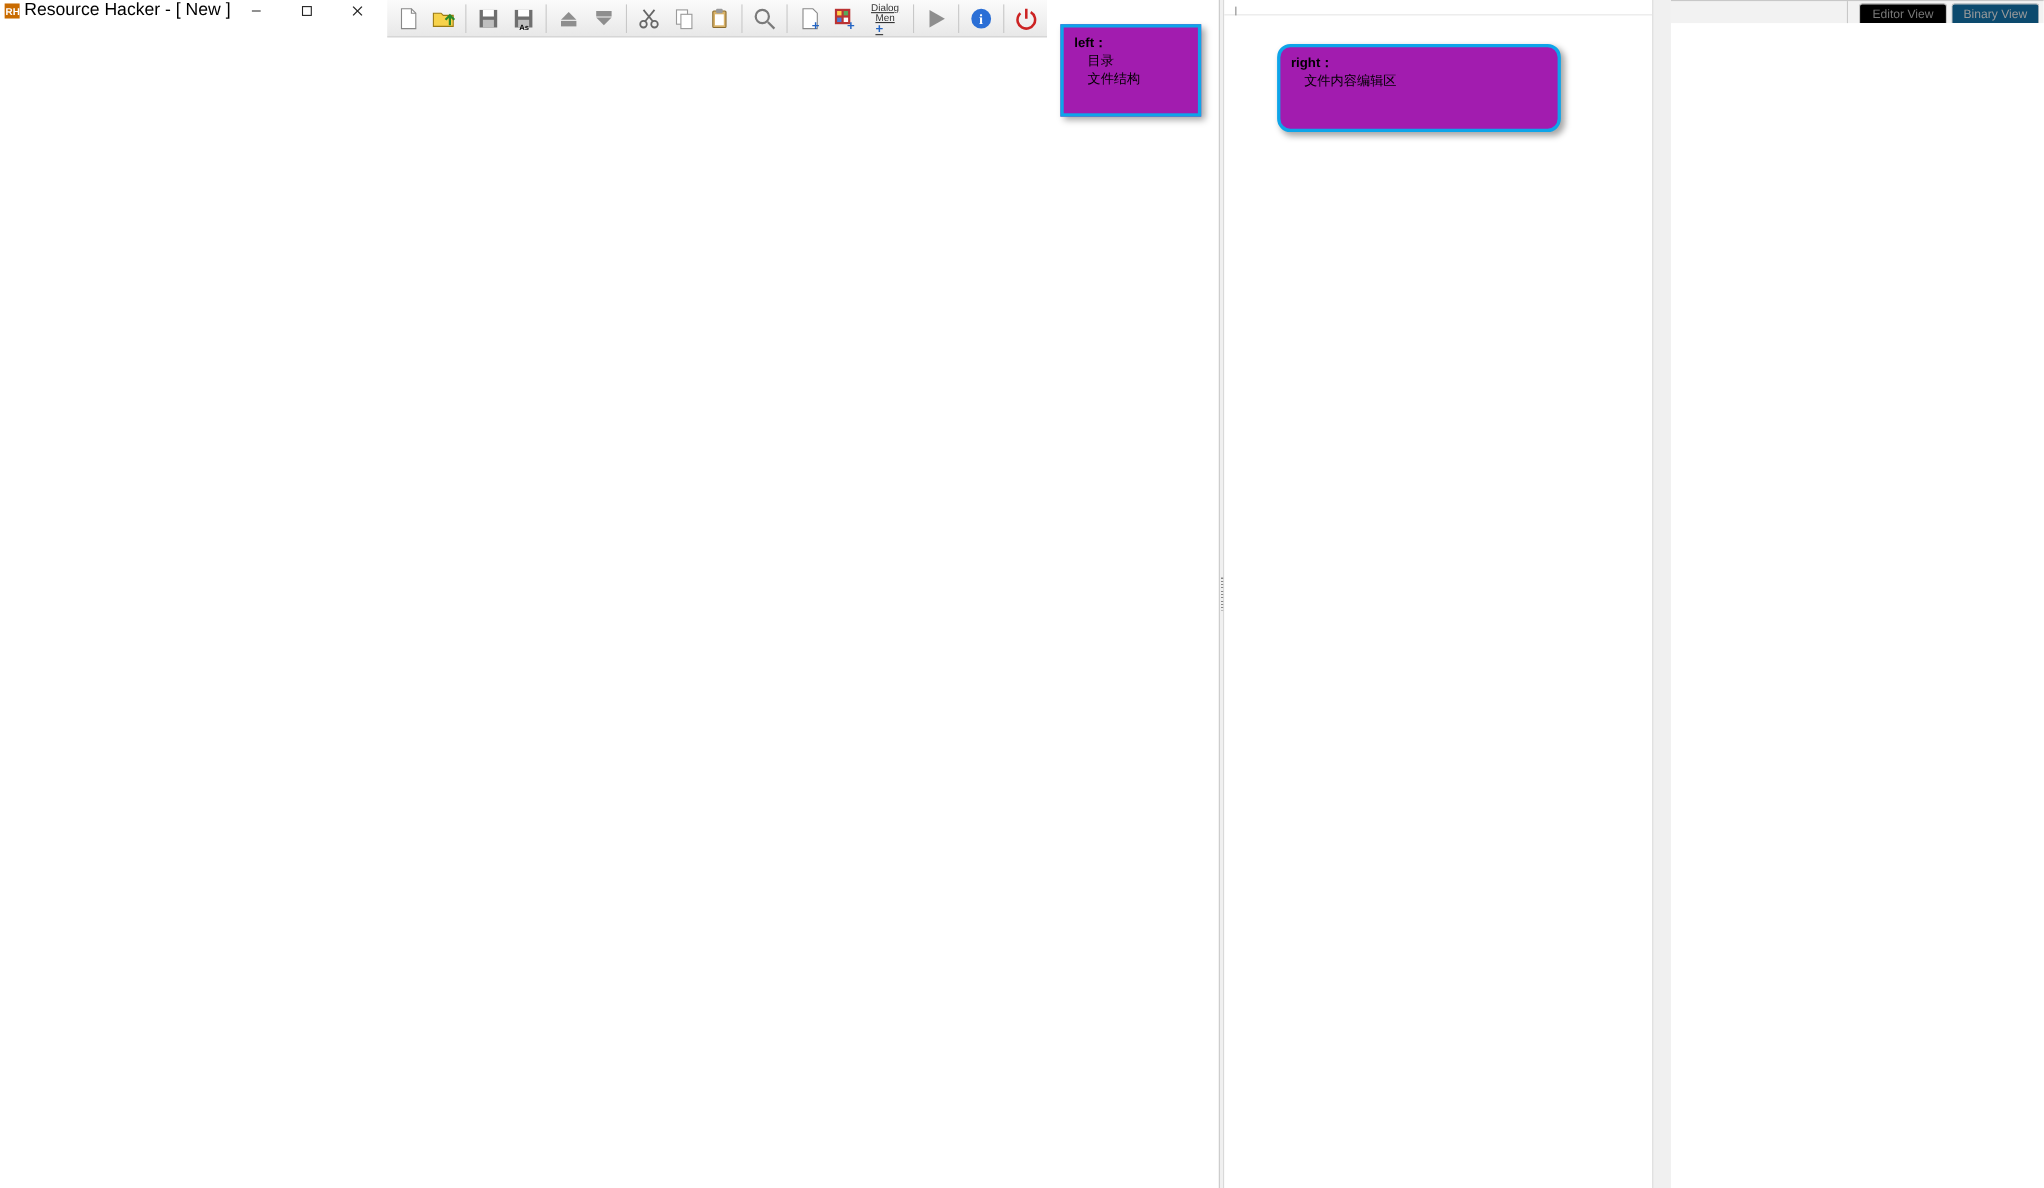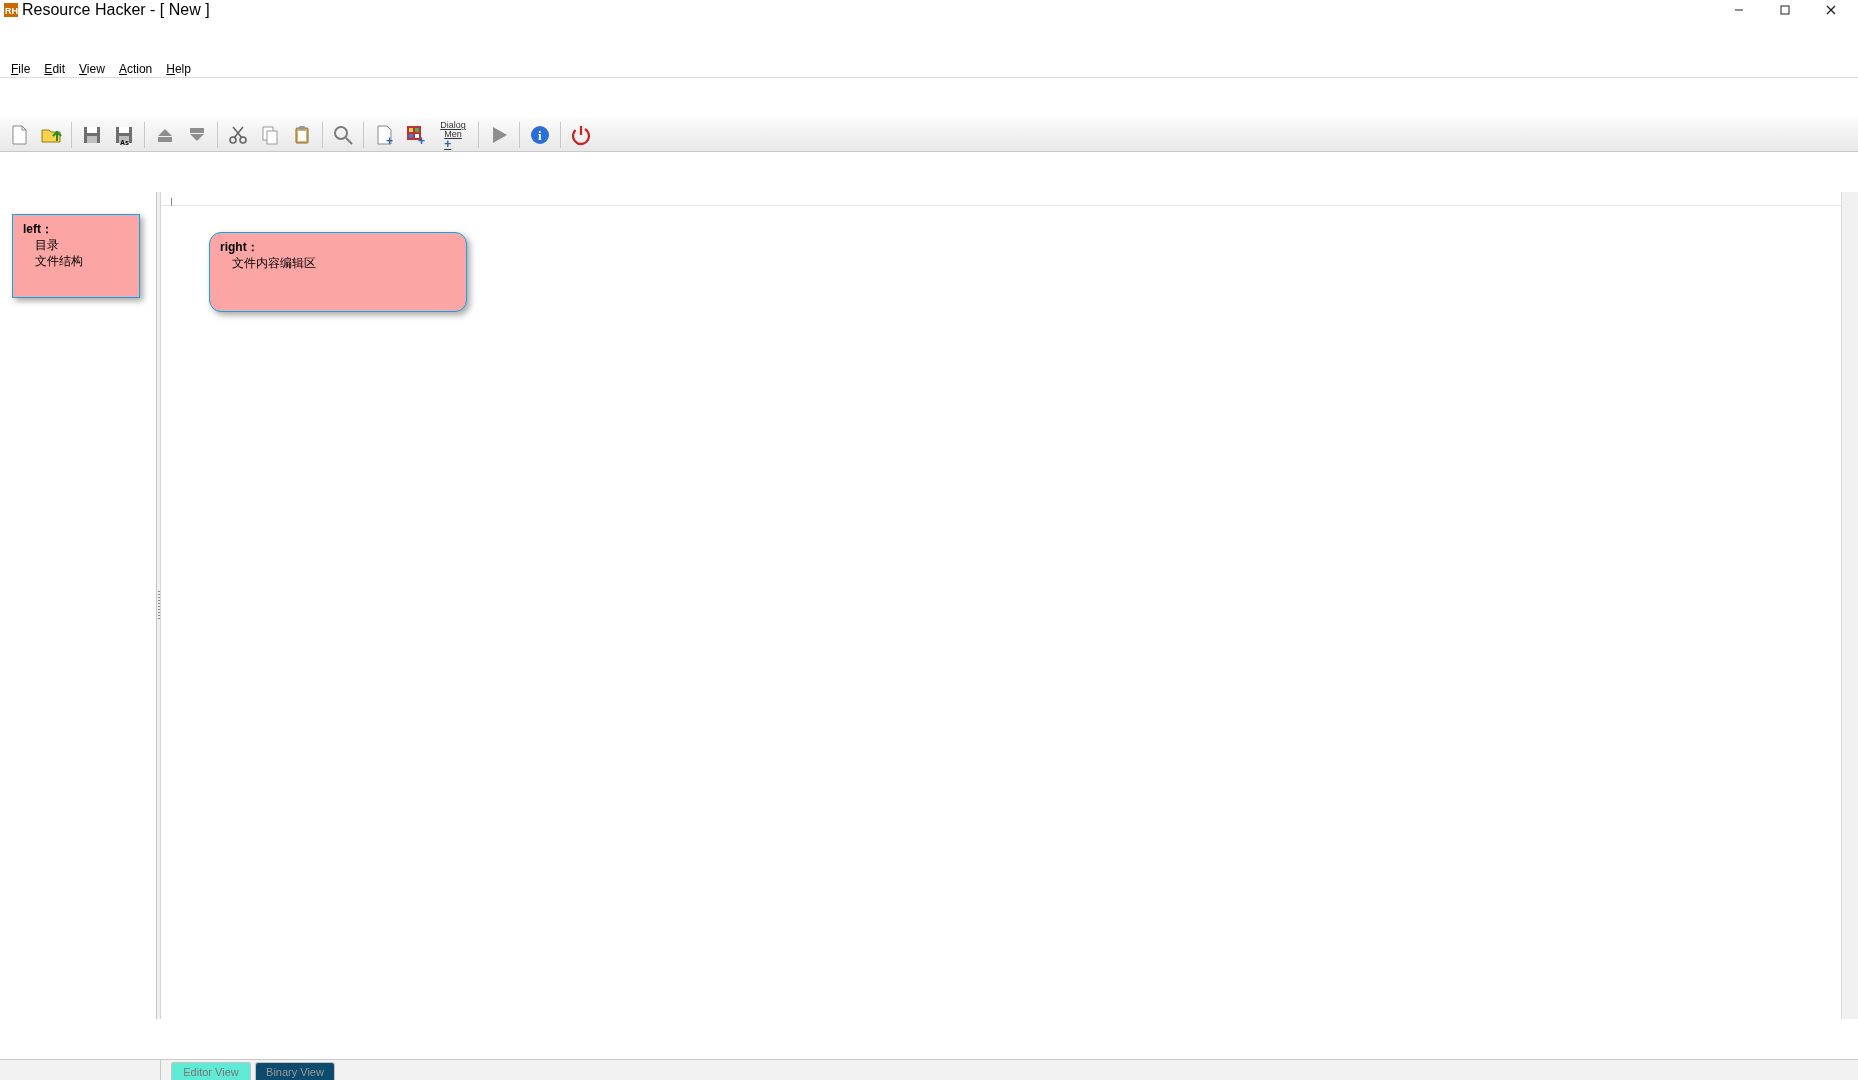--- a/index.html
+++ b/index.html
@@ -1,17 +1,17 @@
 <!DOCTYPE html>
 <html><head>
 <meta charset="utf-8">
 <style>
   * { box-sizing: border-box; margin: 0; padding: 0; }
   html, body { width: 100%; height: 100%; font-family: "Segoe UI", Tahoma, Arial, sans-serif; font-size: 12px; background: #fff; overflow: hidden; }
-  .window { display: flex; flex-direction: column; height: 100vh; gap: 40px; }
+  .window { display: flex; flex-direction: row; height: 100vh; }
 
   
   .titlebar { height: 20px; background: #fff; display: flex; align-items: center; padding: 0 4px; border-bottom: 1px solid transparent; }
   .titlebar .app-icon { width: 14px; height: 14px; margin-right: 4px; display: inline-flex; align-items: center; justify-content: center; }
   .titlebar .title { font-size: 16px; color: #000; }
   .titlebar .spacer { flex: 1; }
   .win-controls { display: flex; }
   .win-btn { width: 46px; height: 20px; display: flex; align-items: center; justify-content: center; cursor: default; }
   .win-btn svg { display: block; }
 
@@ -35,32 +35,32 @@
   .splitter::after { content:""; position:absolute; left:1px; top:50%; width:2px; height:30px; transform:translateY(-50%); background: repeating-linear-gradient(#888 0 1px, transparent 1px 3px); }
   .right-pane { flex: 1; background: #fff; position: relative; display:flex; flex-direction:column; }
   .editor-ruler { height: 14px; border-bottom: 1px solid #e5e5e5; position: relative; }
   .editor-ruler::before { content:""; position:absolute; left:10px; top:6px; width:1px; height:8px; background:#888; }
   .editor-body { flex:1; position:relative; }
   .scrollbar-right { width:17px; background:#f0f0f0; border-left:1px solid #dcdcdc; }
   .right-wrap { flex:1; display:flex; }
   .right-content { flex:1; display:flex; flex-direction:column; }
 
   
-  .sticky { position: absolute; background: #fca5a5; border: 1px solid #0ea5e9; box-shadow: 3px 3px 6px rgba(0,0,0,0.35); padding: 6px 10px; font-size: 12px; line-height: 16px; }
+  .sticky { position: absolute; background: #a21caf; border: 3px solid #0ea5e9; box-shadow: 3px 3px 6px rgba(0,0,0,0.35); padding: 6px 10px; font-size: 12px; line-height: 16px; }
   .sticky .head { font-weight: bold; }
   .sticky .line { padding-left: 12px; }
   .sticky-left { left: 12px; top: 22px; width: 128px; height: 84px; }
   .sticky-right { left: 48px; top: 26px; width: 258px; height: 80px; border-radius: 12px; }
 
   
   .statusbar { height: 21px; background: #f2f2f2; border-top: 1px solid #c8c8c8; display: flex; align-items: stretch; }
   .status-left { width: 161px; border-right: 1px solid #c8c8c8; }
   .tabstrip { flex: 1; display: flex; align-items: flex-end; padding-left: 10px; position:relative; }
   .btab { min-width: 80px; height: 18px; border: 1px solid #c4c4c4; border-bottom: none; background: #0c4a6e; margin-top: 2px; margin-right: 4px; font-size: 11px; color: #9a9a9a; display:flex; align-items:center; justify-content:center; border-radius: 3px 3px 0 0; cursor:default; }
-  .btab.active { background: #5eead4; color: #777; margin-top: 20px; }
+  .btab.active { background: #000000; color: #777; margin-top: 20px; }
 </style>
 </head>
 <body>
 
 <div class="window">
 
   <div class="titlebar">
     <span class="app-icon">
       <svg viewBox="0 0 14 14">
           <rect x="0" y="0" width="14" height="14" fill="#c96b00"></rect>
@@ -82,27 +82,20 @@
       </div>
       <div class="win-btn">
         <svg width="10" height="10">
             <line x1="1" y1="1" x2="9" y2="9" stroke="#222" stroke-width="1.2"></line>
             <line x1="9" y1="1" x2="1" y2="9" stroke="#222" stroke-width="1.2"></line>
           </svg>
       </div>
     </div>
   </div>
 
-  <div class="menubar">
-    <div class="menu-item"><span class="u">F</span>ile</div>
-    <div class="menu-item"><span class="u">E</span>dit</div>
-    <div class="menu-item"><span class="u">V</span>iew</div>
-    <div class="menu-item"><span class="u">A</span>ction</div>
-    <div class="menu-item"><span class="u">H</span>elp</div>
-  </div>
 
   <div class="toolbar">
     <div class="tb-btn">
       <svg viewBox="0 0 24 24">
           <path d="M6 3h9l4 4v14H6z" fill="#fff" stroke="#888"></path>
           <path d="M15 3v4h4" fill="none" stroke="#888"></path>
         </svg>
     </div>
     <div class="tb-btn">
       <svg viewBox="0 0 24 24">

